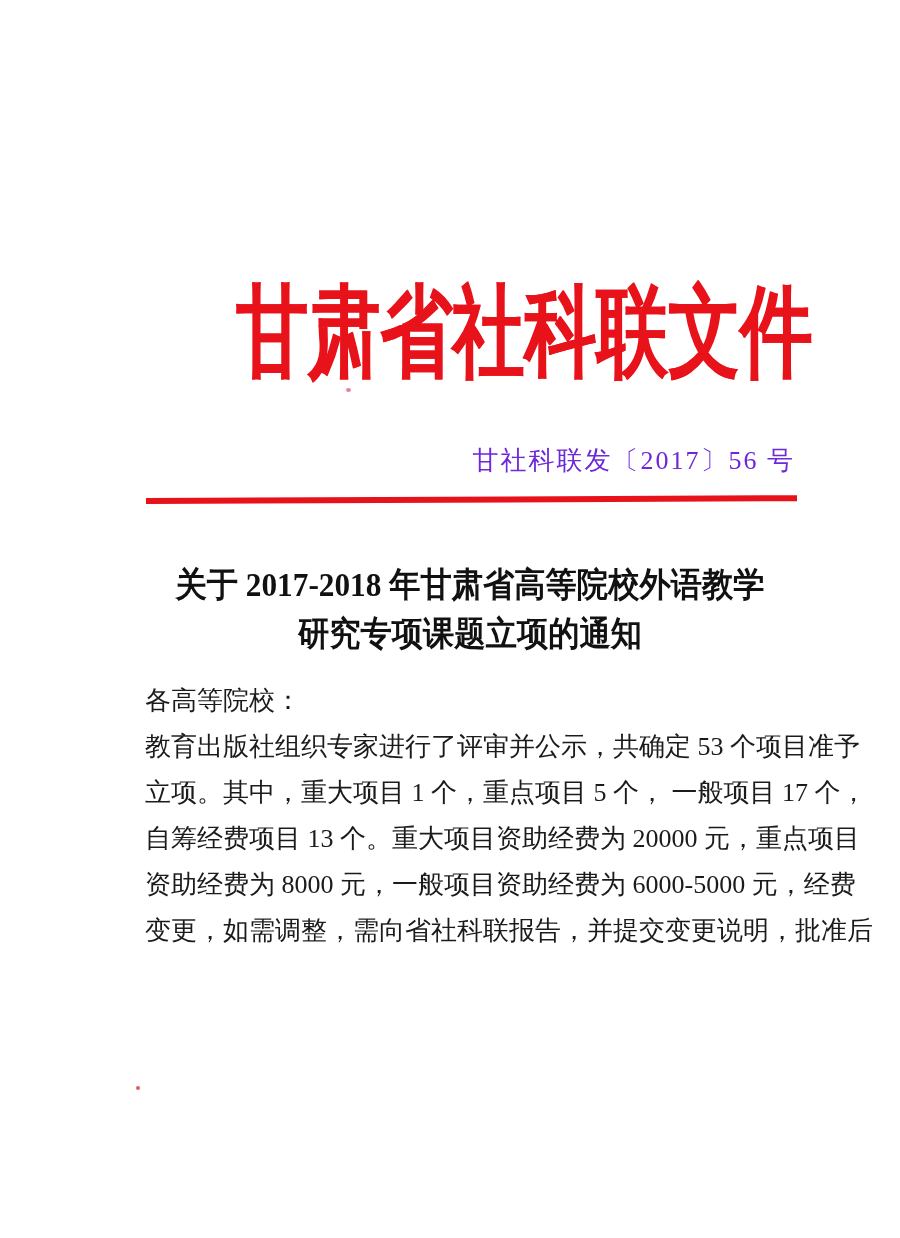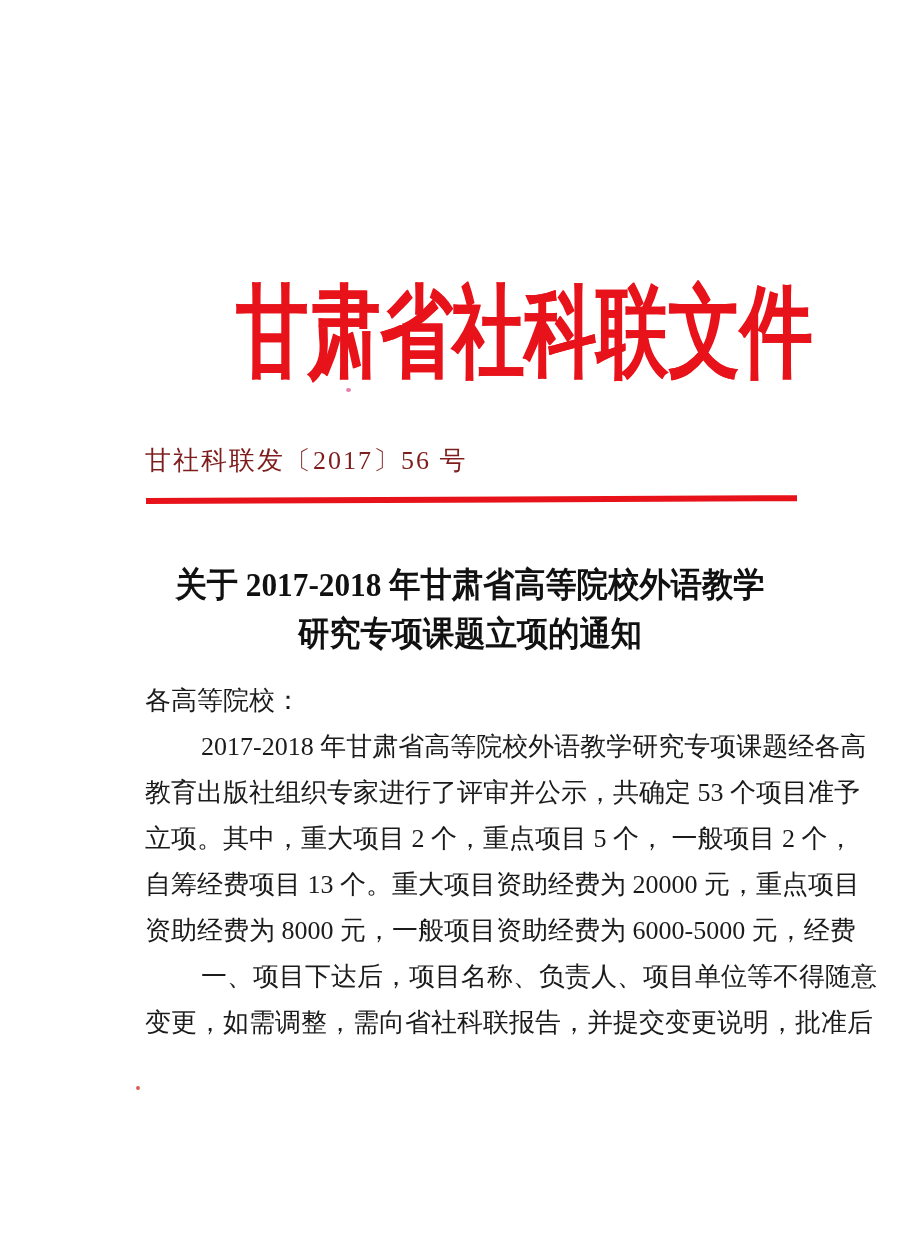--- a/index.html
+++ b/index.html
@@ -35,23 +35,23 @@
     text-shadow: 1px 0 0 currentColor;
   }
   
   .doc-number {
     position: absolute;
     left: 145px;
     top: 444px;
     width: 650px;
     font-size: 26px;
     line-height: 34px;
-    text-align: left;
+    text-align: right;
     letter-spacing: 2px;
-    color: #7f1d1d;
+    color: #6d28d9;
     white-space: nowrap;
   }
   
   .red-rule {
     position: absolute;
     left: 146px;
     top: 498px;
     width: 651px;
     height: 6px;
     background: #e8121a;
@@ -123,25 +123,23 @@
 
   <div class="red-rule"></div>
 
   <h1 class="doc-title" style="margin:0;">
     <span class="t-line">关于 2017-2018 年甘肃省高等院校外语教学</span>
     <span class="t-line">研究专项课题立项的通知</span>
   </h1>
 
   <div class="body-text">
     <div class="ln short">各高等院校：</div>
-    <div class="ln indent">2017-2018 年甘肃省高等院校外语教学研究专项课题经各高</div>
     <div class="ln">教育出版社组织专家进行了评审并公示，共确定 53 个项目准予</div>
-    <div class="ln">立项。其中，重大项目 2 个，重点项目 5 个， 一般项目 2 个，</div>
+    <div class="ln">立项。其中，重大项目 1 个，重点项目 5 个， 一般项目 17 个，</div>
     <div class="ln">自筹经费项目 13 个。重大项目资助经费为 20000 元，重点项目</div>
     <div class="ln">资助经费为 8000 元，一般项目资助经费为 6000-5000 元，经费</div>
-    <div class="ln indent">一、项目下达后，项目名称、负责人、项目单位等不得随意</div>
     <div class="ln">变更，如需调整，需向省社科联报告，并提交变更说明，批准后</div>
   </div>
 
   <div class="speck speck-1"></div>
   <div class="speck speck-2"></div>
 
 </div>
 
 </body></html>

